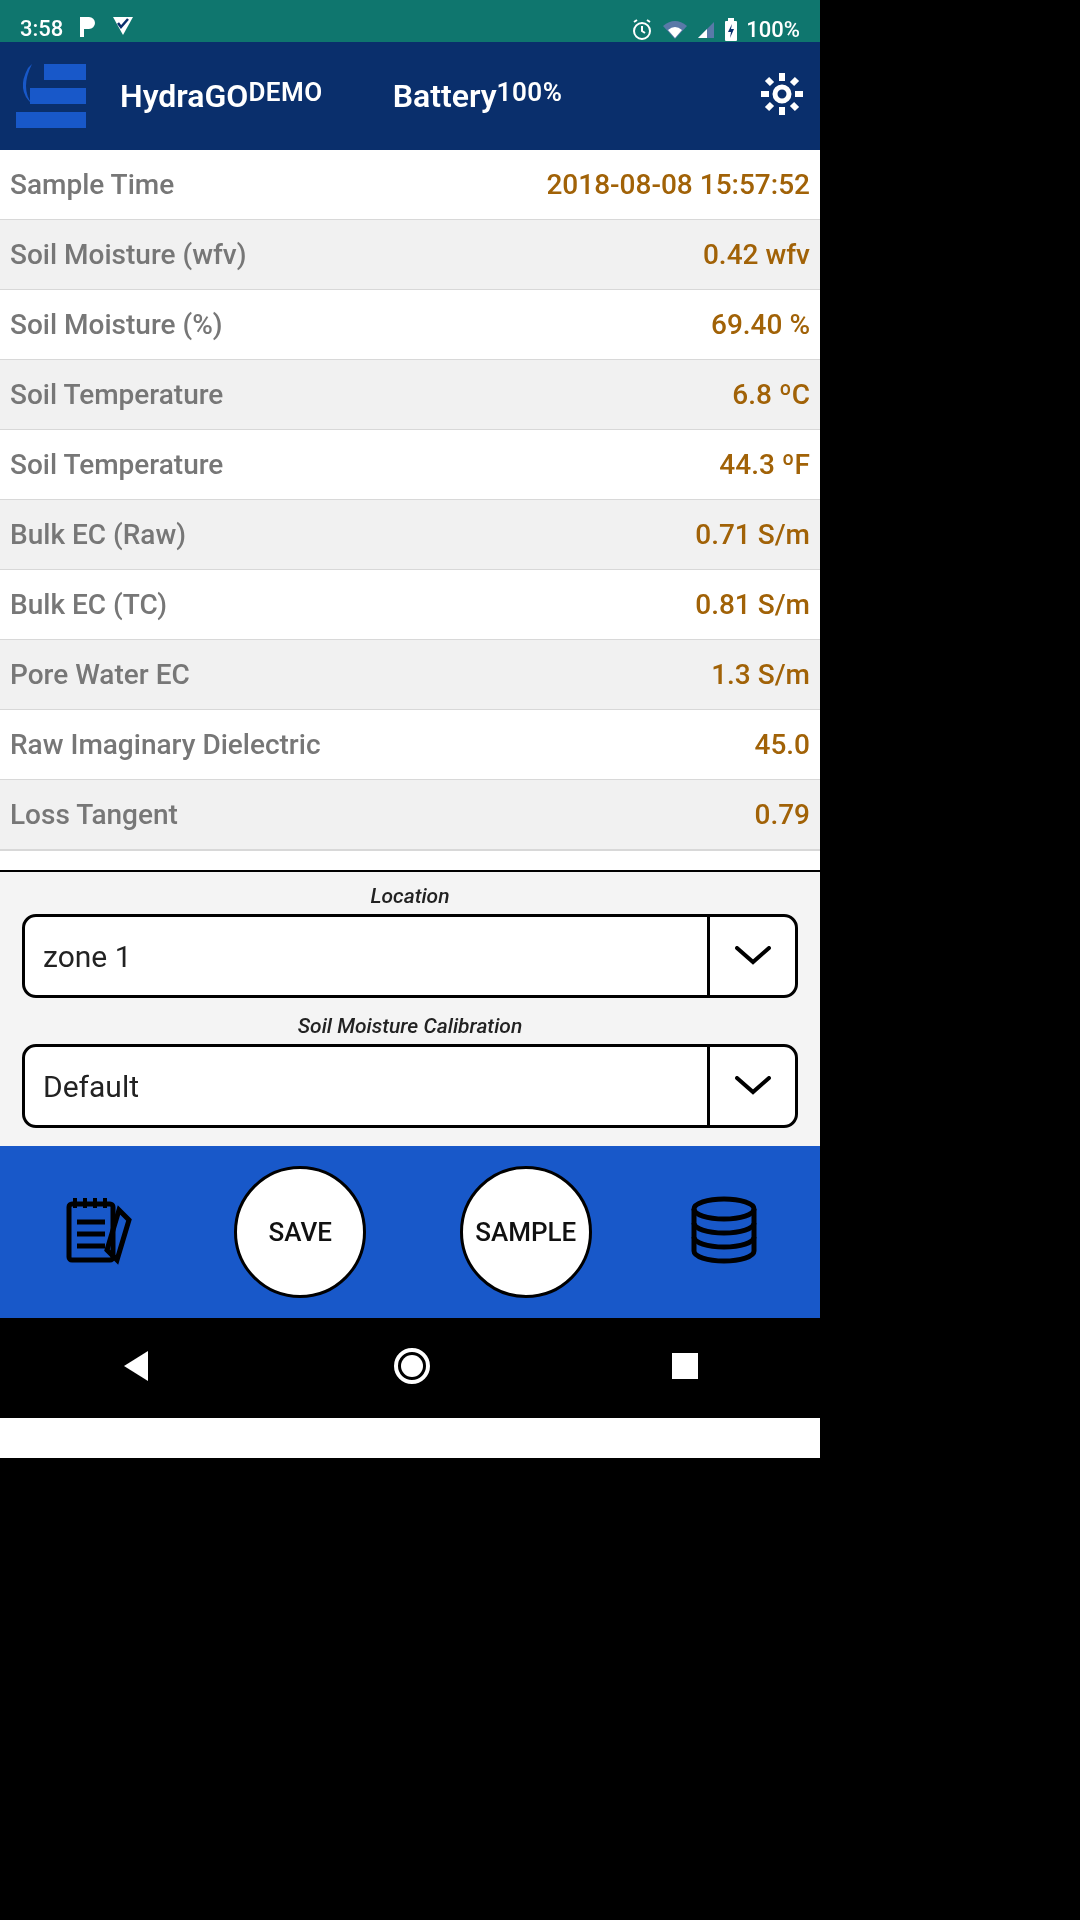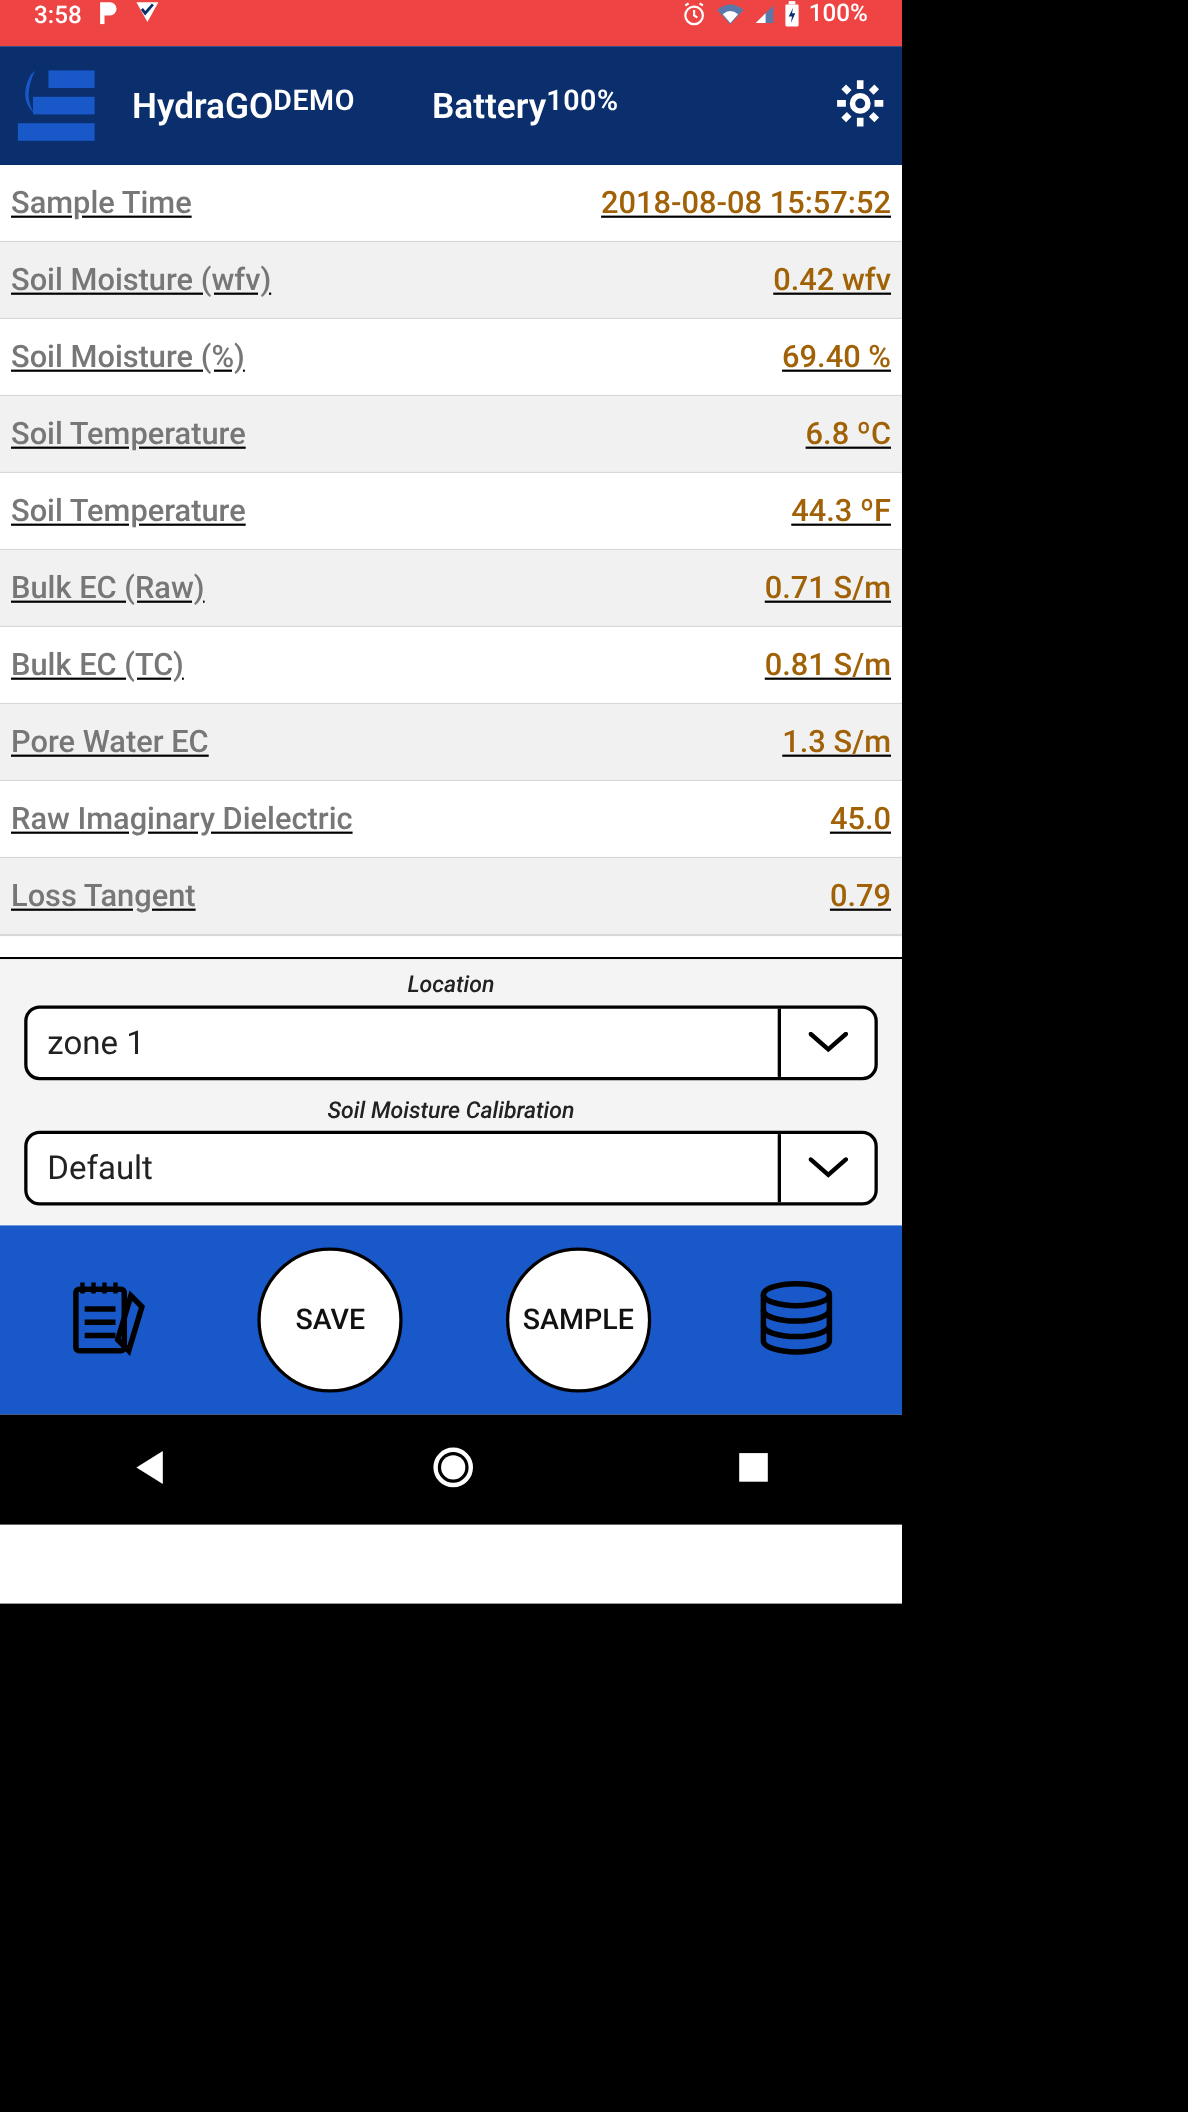--- a/index.html
+++ b/index.html
@@ -1,45 +1,45 @@
 <!DOCTYPE html>
 <html><head>
 <meta charset="utf-8">
 <style>
   * { margin: 0; padding: 0; box-sizing: border-box; }
   html, body { width: 820px; height: 1458px; font-family: -apple-system, "Segoe UI", Roboto, sans-serif; background: #000; overflow: hidden; }
   .screen { width: 820px; height: 1458px; display: flex; flex-direction: column; background: #fff; }
 
   
-  .status-bar { background: #ef4444; color: #fff; height: 42px; display: flex; align-items: flex-start; padding: 0 31px; font-size: 22px; font-weight: 500; }
+  .status-bar { background: #0f766e; color: #fff; height: 42px; display: flex; align-items: flex-end; padding: 0 20px; font-size: 22px; font-weight: 500; }
   .status-left { display: flex; align-items: center; gap: 14px; }
   .status-right { margin-left: auto; display: flex; align-items: center; gap: 8px; }
   .status-right svg { display: block; }
 
   
   .app-header { background: #0a2f6c; color: #fff; height: 108px; display: flex; align-items: center; padding: 0 14px; }
   .logo { width: 80px; height: 80px; margin-right: 26px; display:flex; align-items:center; justify-content:center; }
   .header-col { display: flex; flex-direction: row; line-height: 1.15; }
   .header-col .top { font-size: 32px; font-weight: 600; }
   .header-col .bot { font-size: 26px; font-weight: 600; letter-spacing: 0.5px; }
   .header-col.app { margin-right: 70px; }
   .gear { margin-left: auto; }
 
   
-  .data-list { flex: 0 0 auto; text-decoration: underline; }
+  .data-list { flex: 0 0 auto; }
   .row { display: flex; align-items: center; height: 70px; padding: 0 10px; border-bottom: 1px solid #d8d8d8; }
   .row:nth-child(even) { background: #f1f1f1; }
   .row-label { color: #777; font-size: 28px; font-weight: 500; }
   .row-value { margin-left: auto; color: #a16207; font-size: 28px; font-weight: 500; }
   .data-list .row:last-child { height: 22px; border-top: 1px solid #d8d8d8; border-bottom: 2px solid #000; background:#fff; }
 
   
   .selectors { background: #f4f4f4; padding: 6px 0 18px 0; }
   .sel-label { text-align: center; font-size: 21px; color: #222; font-weight: 500; margin: 6px 0 6px 0; font-style: italic; }
-  .dropdown { margin: 0 22px; height: 68px; border: 3px solid #000; border-radius: 14px; display: flex; align-items: stretch; background: #fff; }
+  .dropdown { margin: 0 22px; height: 84px; border: 3px solid #000; border-radius: 14px; display: flex; align-items: stretch; background: #fff; }
   .dropdown .dd-text { flex: 1; display: flex; align-items: center; padding: 0 18px; font-size: 30px; color: #222; }
   .dropdown .dd-arrow { width: 88px; border-left: 3px solid #000; display: flex; align-items: center; justify-content: center; }
 
   
   .action-bar { background: #1858c9; height: 172px; display: flex; align-items: center; justify-content: space-around; padding: 0 10px; }
   .circle-btn { width: 132px; height: 132px; border: 3px solid #000; border-radius: 50%; background: #fff; display: flex; align-items: center; justify-content: center; font-size: 26px; font-weight: 500; color: #111; }
 
   
   .nav-bar { background: #000; height: 100px; display: flex; align-items: center; justify-content: space-around; }
 </style>

